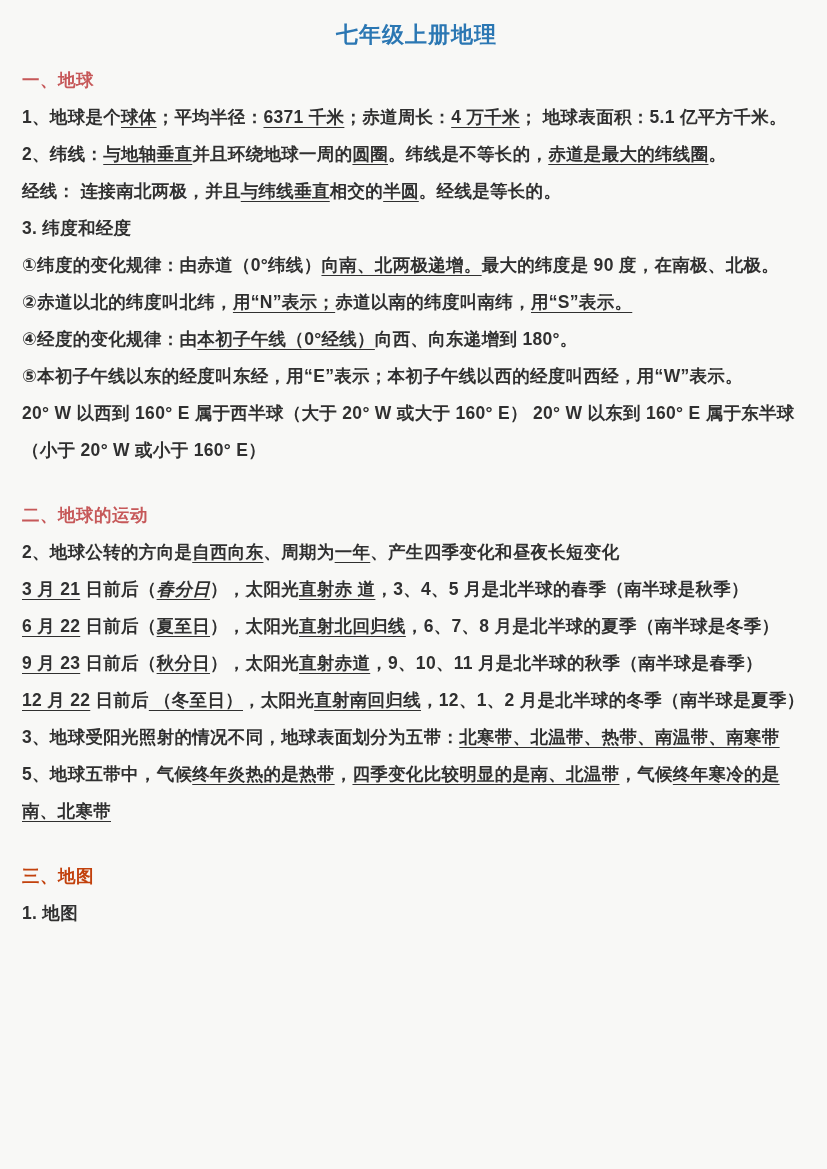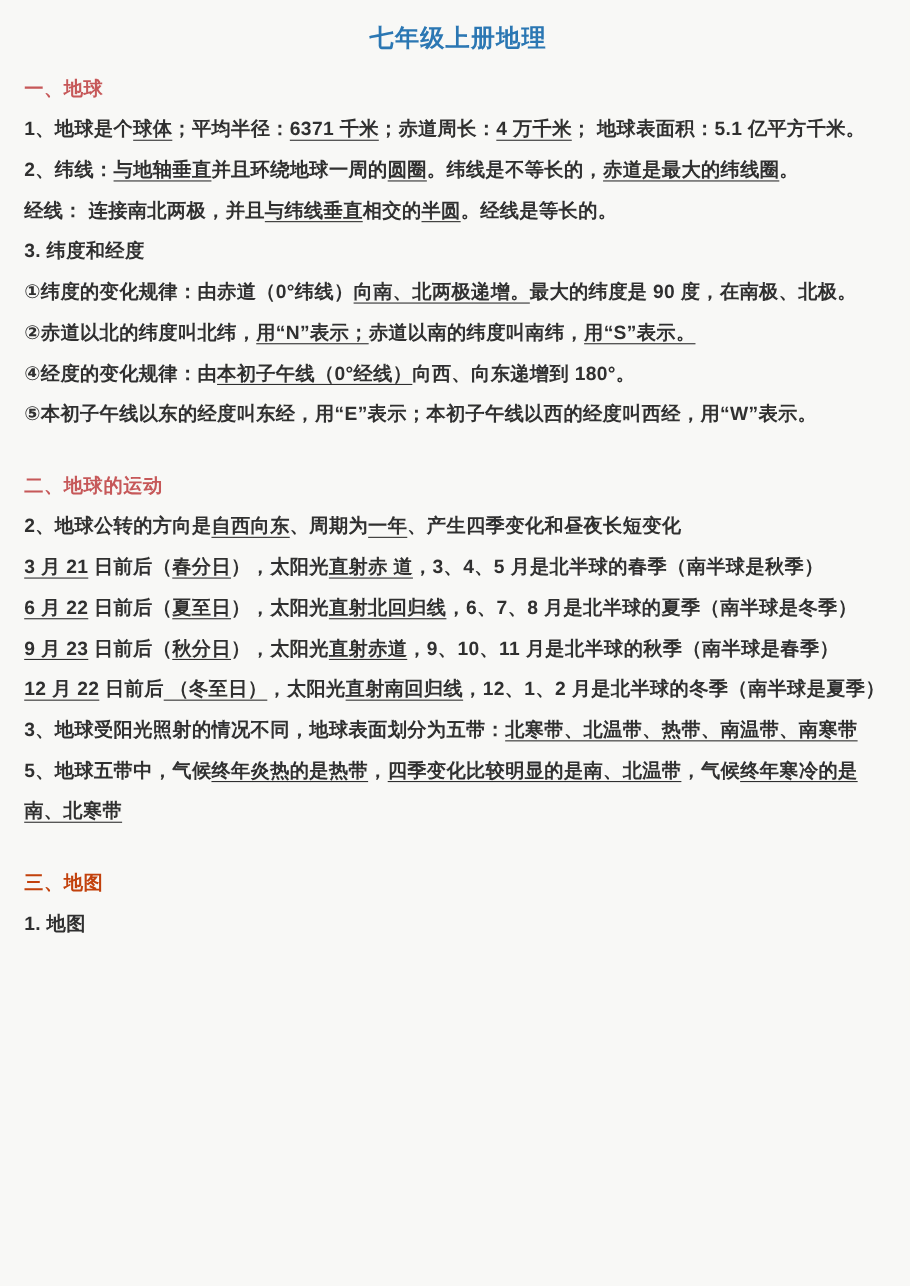--- a/index.html
+++ b/index.html
@@ -60,25 +60,26 @@
       <section class="section">
         <h2 class="sec-heading" style="color: rgb(198, 88, 89);">一、地球</h2>
         <p class="line"><span class="seg">1、地球是个</span><span class="seg u" style="text-decoration-color: rgb(48, 48, 48);">球体</span><span class="seg">；平均半径：</span><span class="seg u" style="text-decoration-color: rgb(48, 48, 48);">6371 千米</span><span class="seg">；赤道周长：</span><span class="seg u" style="text-decoration-color: rgb(48, 48, 48);">4 万千米</span><span class="seg">； 地球表面积：5.1 亿平方千米。</span></p>
         <p class="line"><span class="seg">2、纬线：</span><span class="seg u" style="text-decoration-color: rgb(48, 48, 48);">与地轴垂直</span><span class="seg">并且环绕地球一周的</span><span class="seg u" style="text-decoration-color: rgb(48, 48, 48);">圆圈</span><span class="seg">。纬线是不等长的，</span><span class="seg u" style="text-decoration-color: rgb(48, 48, 48);">赤道是最大的纬线圈</span><span class="seg">。</span></p>
         <p class="line"><span class="seg">经线： 连接南北两极，并且</span><span class="seg u" style="text-decoration-color: rgb(48, 48, 48);">与纬线垂直</span><span class="seg">相交的</span><span class="seg u" style="text-decoration-color: rgb(48, 48, 48);">半圆</span><span class="seg">。经线是等长的。</span></p>
         <p class="line"><span class="seg">3. 纬度和经度</span></p>
         <p class="line"><span class="seg">①纬度的变化规律：由赤道（0°纬线）</span><span class="seg u" style="text-decoration-color: rgb(48, 48, 48);">向南、北两极递增。</span><span class="seg">最大的纬度是 90 度，在南极、北极。</span></p>
         <p class="line"><span class="seg">②赤道以北的纬度叫北纬，</span><span class="seg u" style="text-decoration-color: rgb(48, 48, 48);">用“N”表示；</span><span class="seg">赤道以南的纬度叫南纬，</span><span class="seg u" style="text-decoration-color: rgb(48, 48, 48);">用“S”表示。</span></p>
         <p class="line"><span class="seg">④经度的变化规律：由</span><span class="seg u" style="text-decoration-color: rgb(48, 48, 48);">本初子午线（0°经线）</span><span class="seg">向西、向东递增到 180°。</span></p>
         <p class="line"><span class="seg">⑤本初子午线以东的经度叫东经，用“E”表示；本初子午线以西的经度叫西经，用“W”表示。</span></p>
+        <p class="line"><span class="seg"> 20° W 以西到 160° E 属于西半球（大于 20° W 或大于 160° E）  20° W 以东到 160° E 属于东半球（小于 20° W 或小于 160° E）</span></p>
       </section>
       <section class="section">
         <h2 class="sec-heading" style="color: rgb(198, 88, 89);">二、地球的运动</h2>
         <p class="line"><span class="seg">2、地球公转的方向是</span><span class="seg u" style="text-decoration-color: rgb(48, 48, 48);">自西向东</span><span class="seg">、周期为</span><span class="seg u" style="text-decoration-color: rgb(48, 48, 48);">一年</span><span class="seg">、产生四季变化和昼夜长短变化</span></p>
-        <p class="line"><span class="seg u" style="text-decoration-color: rgb(48, 48, 48);">3 月 21</span><span class="seg"> 日前后（</span><span class="seg u" style="text-decoration-color: rgb(48, 48, 48);">春分日</span><span class="seg">），太阳光</span><span class="seg u" style="text-decoration-color: rgb(48, 48, 48);">直射赤 道</span><span class="seg">，3、4、5 月是北半球的春季（南半球是秋季）</span></p>
+        <p class="line"><span class="seg u" style="text-decoration-color: rgb(48, 48, 48);">3 月 21</span><span class="seg"> 日前后（</span><span class="seg u" style="text-decoration-color: rgb(48, 48, 48); font-style: italic;">春分日</span><span class="seg">），太阳光</span><span class="seg u" style="text-decoration-color: rgb(48, 48, 48);">直射赤 道</span><span class="seg">，3、4、5 月是北半球的春季（南半球是秋季）</span></p>
         <p class="line"><span class="seg u" style="text-decoration-color: rgb(48, 48, 48);">6 月 22</span><span class="seg"> 日前后（</span><span class="seg u" style="text-decoration-color: rgb(48, 48, 48);">夏至日</span><span class="seg">），太阳光</span><span class="seg u" style="text-decoration-color: rgb(48, 48, 48);">直射北回归线</span><span class="seg">，6、7、8 月是北半球的夏季（南半球是冬季）</span></p>
         <p class="line"><span class="seg u" style="text-decoration-color: rgb(48, 48, 48);">9 月 23</span><span class="seg"> 日前后（</span><span class="seg u" style="text-decoration-color: rgb(48, 48, 48);">秋分日</span><span class="seg">），太阳光</span><span class="seg u" style="text-decoration-color: rgb(48, 48, 48);">直射赤道</span><span class="seg">，9、10、11 月是北半球的秋季（南半球是春季）</span></p>
         <p class="line"><span class="seg u" style="text-decoration-color: rgb(48, 48, 48);">12 月 22</span><span class="seg"> 日前后</span><span class="seg u" style="text-decoration-color: rgb(48, 48, 48);"> （冬至日）</span><span class="seg">，太阳光</span><span class="seg u" style="text-decoration-color: rgb(48, 48, 48);">直射南回归线</span><span class="seg">，12、1、2 月是北半球的冬季（南半球是夏季）</span></p>
         <p class="line"><span class="seg">3、地球受阳光照射的情况不同，地球表面划分为五带：</span><span class="seg u" style="text-decoration-color: rgb(48, 48, 48);">北寒带、北温带、热带、南温带、南寒带</span></p>
         <p class="line"><span class="seg">5、地球五带中，气候</span><span class="seg u" style="text-decoration-color: rgb(48, 48, 48);">终年炎热的是热带</span><span class="seg">，</span><span class="seg u" style="text-decoration-color: rgb(48, 48, 48);">四季变化比较明显的是南、北温带</span><span class="seg">，气候</span><span class="seg u" style="text-decoration-color: rgb(48, 48, 48);">终年寒冷的是南、北寒带</span></p>
       </section>
       <section class="section">
         <h2 class="sec-heading" style="color: #c2410c;">三、地图</h2>
         <p class="line"><span class="seg">1. 地图</span></p>
       </section>

